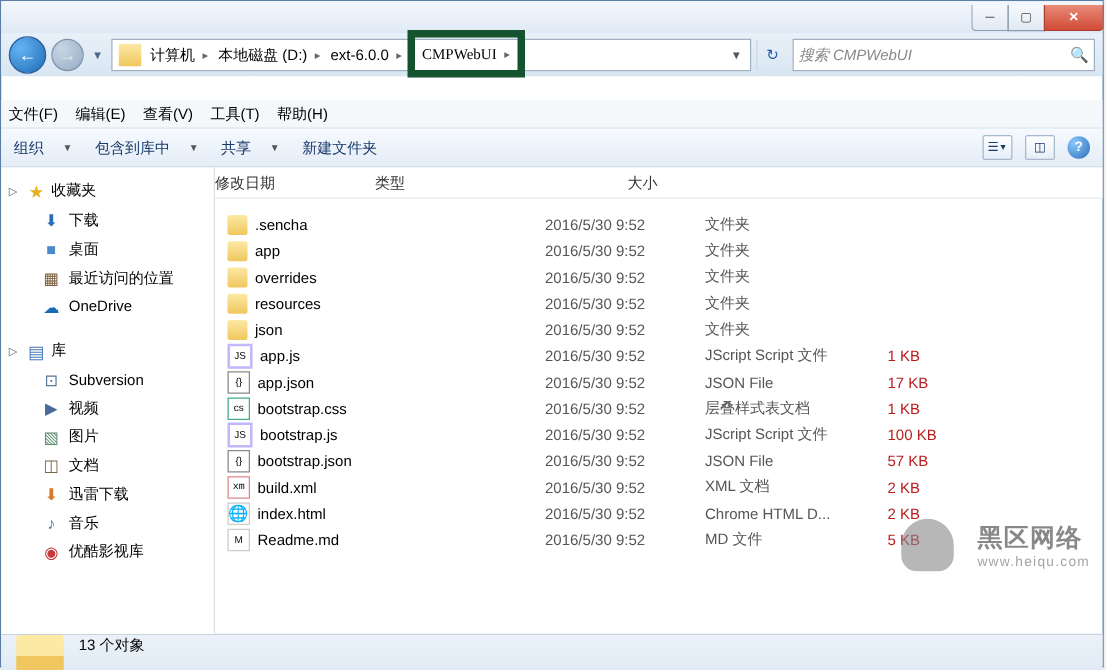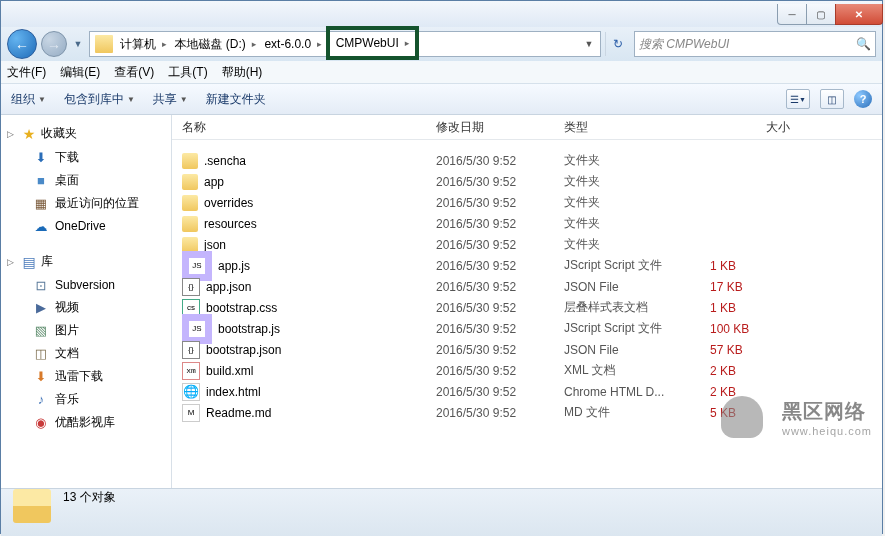--- a/index.html
+++ b/index.html
@@ -110,24 +110,25 @@
   display: flex;
   align-items: center;
   height: 100%;
 }
 .addr-seg .sep {
   margin-left: 6px;
   color: #666;
   font-size: 9px;
 }
 .addr-seg.highlighted {
-  border: 4px solid #14532d;
+  border: 6px solid #14532d;
   padding: 0 6px;
   height: 26px;
   margin-top: -2px;
+  font-family: Liberation Serif, serif;
 }
 .addr-dropdown {
   margin-left: auto;
   width: 18px;
   text-align: center;
   color: #555;
   font-size: 9px;
 }
 .addr-refresh {
   width: 24px;
@@ -156,33 +157,34 @@
 }
 
 .menubar {
   height: 22px;
   background: #f4f8fb;
   border-bottom: 1px solid #d6e1eb;
   display: flex;
   align-items: center;
   padding: 0 6px;
   gap: 14px;
+  margin-top: 19px;
 }
 
 .toolbar {
   height: 30px;
   background: linear-gradient(to bottom, #f6faff, #e4ecf6);
   border-bottom: 1px solid #c8d4e0;
   display: flex;
   align-items: center;
   padding: 0 10px;
   gap: 18px;
   color: #1a3a6a;
 }
-.tool-item { display: flex; align-items: center; gap: 3px; }
+.tool-item { display: flex; align-items: center; gap: 15px; }
 .tool-item .arr { font-size: 8px; color: #555; }
 .toolbar-right {
   margin-left: auto;
   display: flex;
   align-items: center;
   gap: 10px;
 }
 .view-icon {
   width: 22px;
   height: 18px;
@@ -295,21 +297,21 @@
 .file-row .fsize { width: 80px; text-align: left; color: #b91c1c; padding-right: 20px;}
 .ficon {
   width: 16px;
   height: 16px;
   display: flex;
   align-items: center;
   justify-content: center;
   font-size: 13px;
 }
 .folder-i { background: linear-gradient(to bottom, #fce9a4, #f0c75e); border-radius: 2px; }
-.js-i { background: #fff; border: 7px solid #c4b5fd; font-size: 8px; }
+.js-i { background: #fff; border: 2px solid #c4b5fd; font-size: 8px; }
 .json-i { background: #fff; border: 1px solid #888; font-size: 8px; }
 .css-i { background: #fff; border: 1px solid #4a8; font-size: 8px; }
 .xml-i { background: #fff; border: 1px solid #d88; font-size: 8px; font-family: Liberation Mono, monospace; }
 .html-i { background: #fff; border: 1px solid #ccc; }
 .md-i { background: #fff; border: 1px solid #ccc; font-size: 8px; }
 
 .statusbar {
   height: 48px;
   background: linear-gradient(to bottom, #eaf1f8, #dbe6f0);
   border-top: 1px solid #c8d4e0;
@@ -491,21 +493,20 @@
           </div>
           <div class="nav-item">
             <span class="nicon" style="color:#c83a3a">◉</span>
             <span>优酷影视库</span>
           </div>
         </div>
     </div>
 
     <div class="main">
       <div class="col-headers">
-        <div class="col-name">名称</div>
         <div class="col-date">修改日期</div>
         <div class="col-type">类型</div>
         <div class="col-size">大小</div>
       </div>
       <div class="file-list" id="file-list">
           <div class="file-row">
             <div class="fname">
               <span class="ficon folder-i"></span>
               <span>.sencha</span>
             </div>

